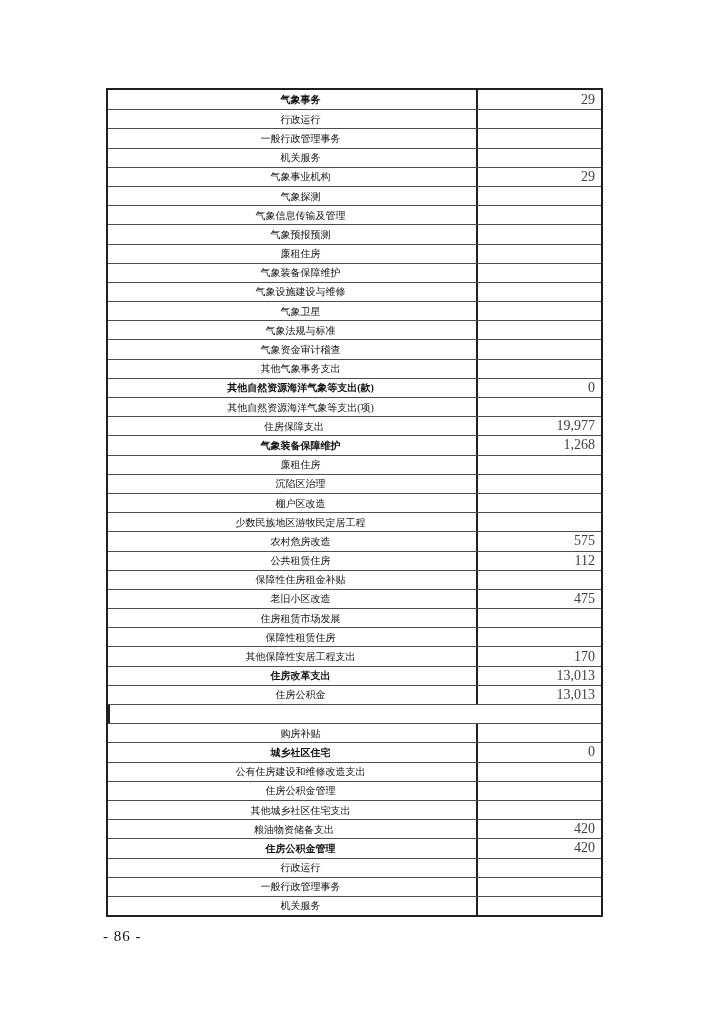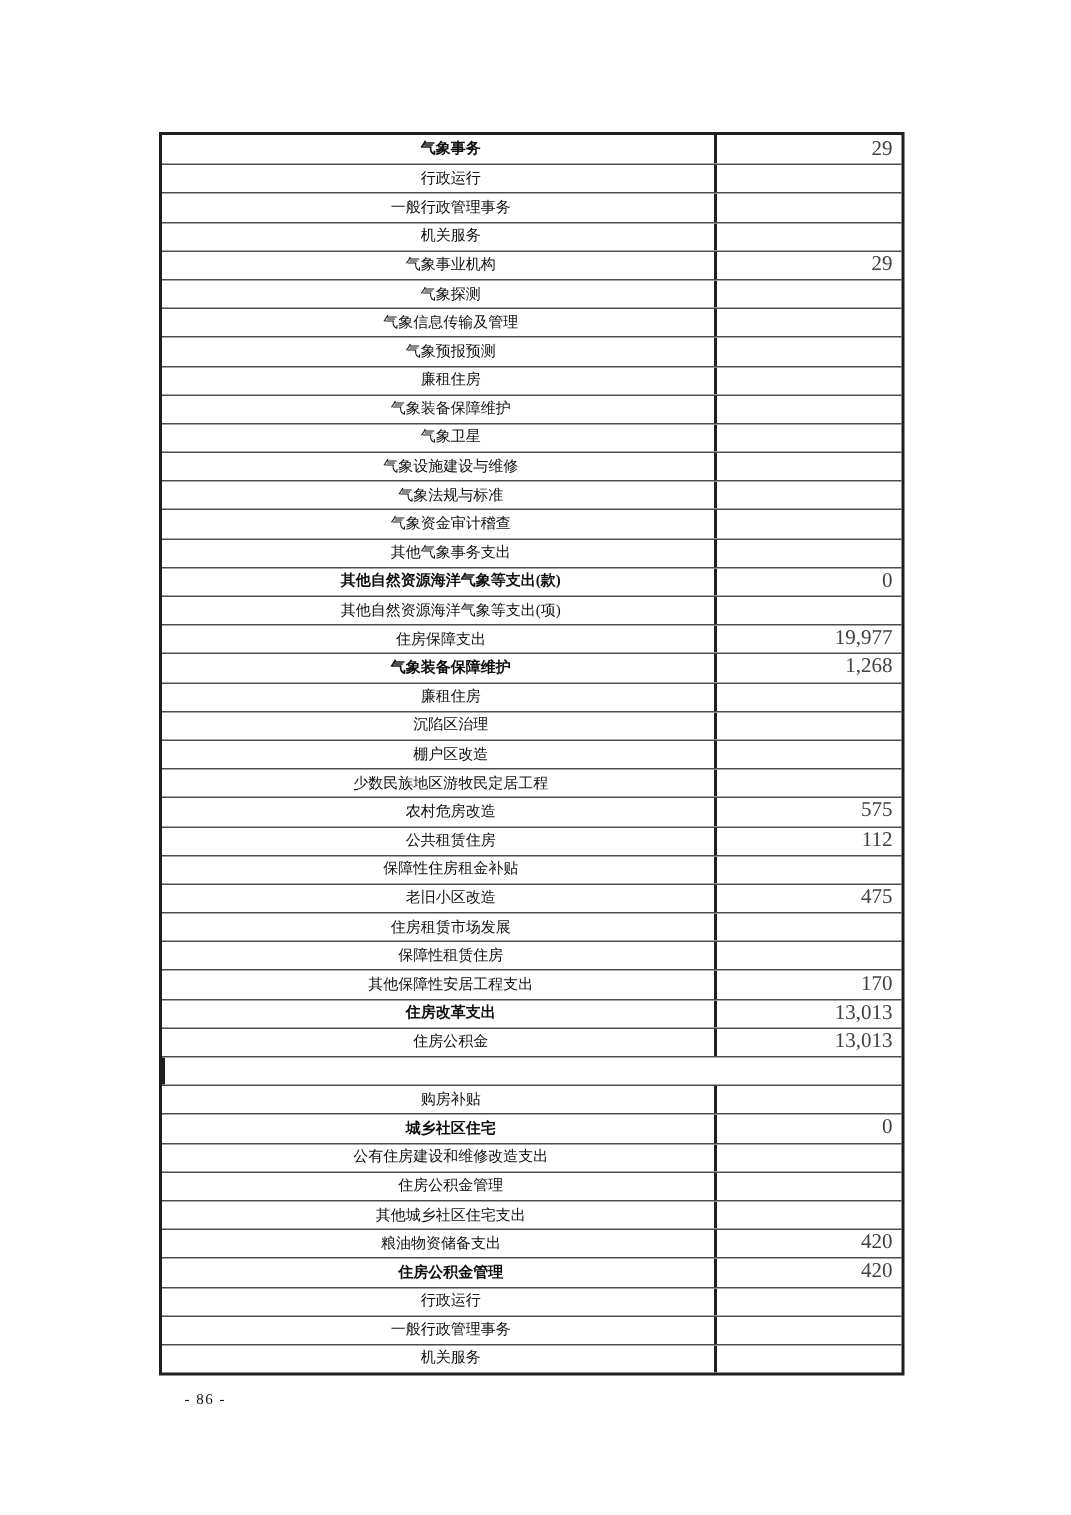--- a/index.html
+++ b/index.html
@@ -56,24 +56,23 @@
     color: #404040;
     white-space: nowrap;
   }
   .lvl1 .cell-label { padding-left: 4px;  font-weight: normal; }
   .lvl2 .cell-label { padding-left: 17px; font-weight: bold; }
   .lvl3 .cell-label { padding-left: 17px; font-weight: normal; }
   .page-footer {
     position: absolute;
     left: 103px;
     top: 928px;
-    font-size: 10px;
+    font-size: 15px;
     color: #101010;
     letter-spacing: 1px;
-    margin-left: 20px;
   }
 </style>
 </head>
 <body>
 
 <div class="page">
   <div class="budget-table">
       <div class="t-row lvl2">
     <span class="cell-label">气象事务</span>
     <span class="cell-value">29</span>
@@ -108,25 +107,25 @@
   </div>
       <div class="t-row lvl3">
     <span class="cell-label">廉租住房</span>
     <span class="cell-value"></span>
   </div>
       <div class="t-row lvl3">
     <span class="cell-label">气象装备保障维护</span>
     <span class="cell-value"></span>
   </div>
       <div class="t-row lvl3">
+    <span class="cell-label">气象设施建设与维修</span>
+    <span class="cell-value"></span>
+  </div>
+      <div class="t-row lvl3">
     <span class="cell-label">气象卫星</span>
-    <span class="cell-value"></span>
-  </div>
-      <div class="t-row lvl3">
-    <span class="cell-label">气象设施建设与维修</span>
     <span class="cell-value"></span>
   </div>
       <div class="t-row lvl3">
     <span class="cell-label">气象法规与标准</span>
     <span class="cell-value"></span>
   </div>
       <div class="t-row lvl3">
     <span class="cell-label">气象资金审计稽查</span>
     <span class="cell-value"></span>
   </div>

